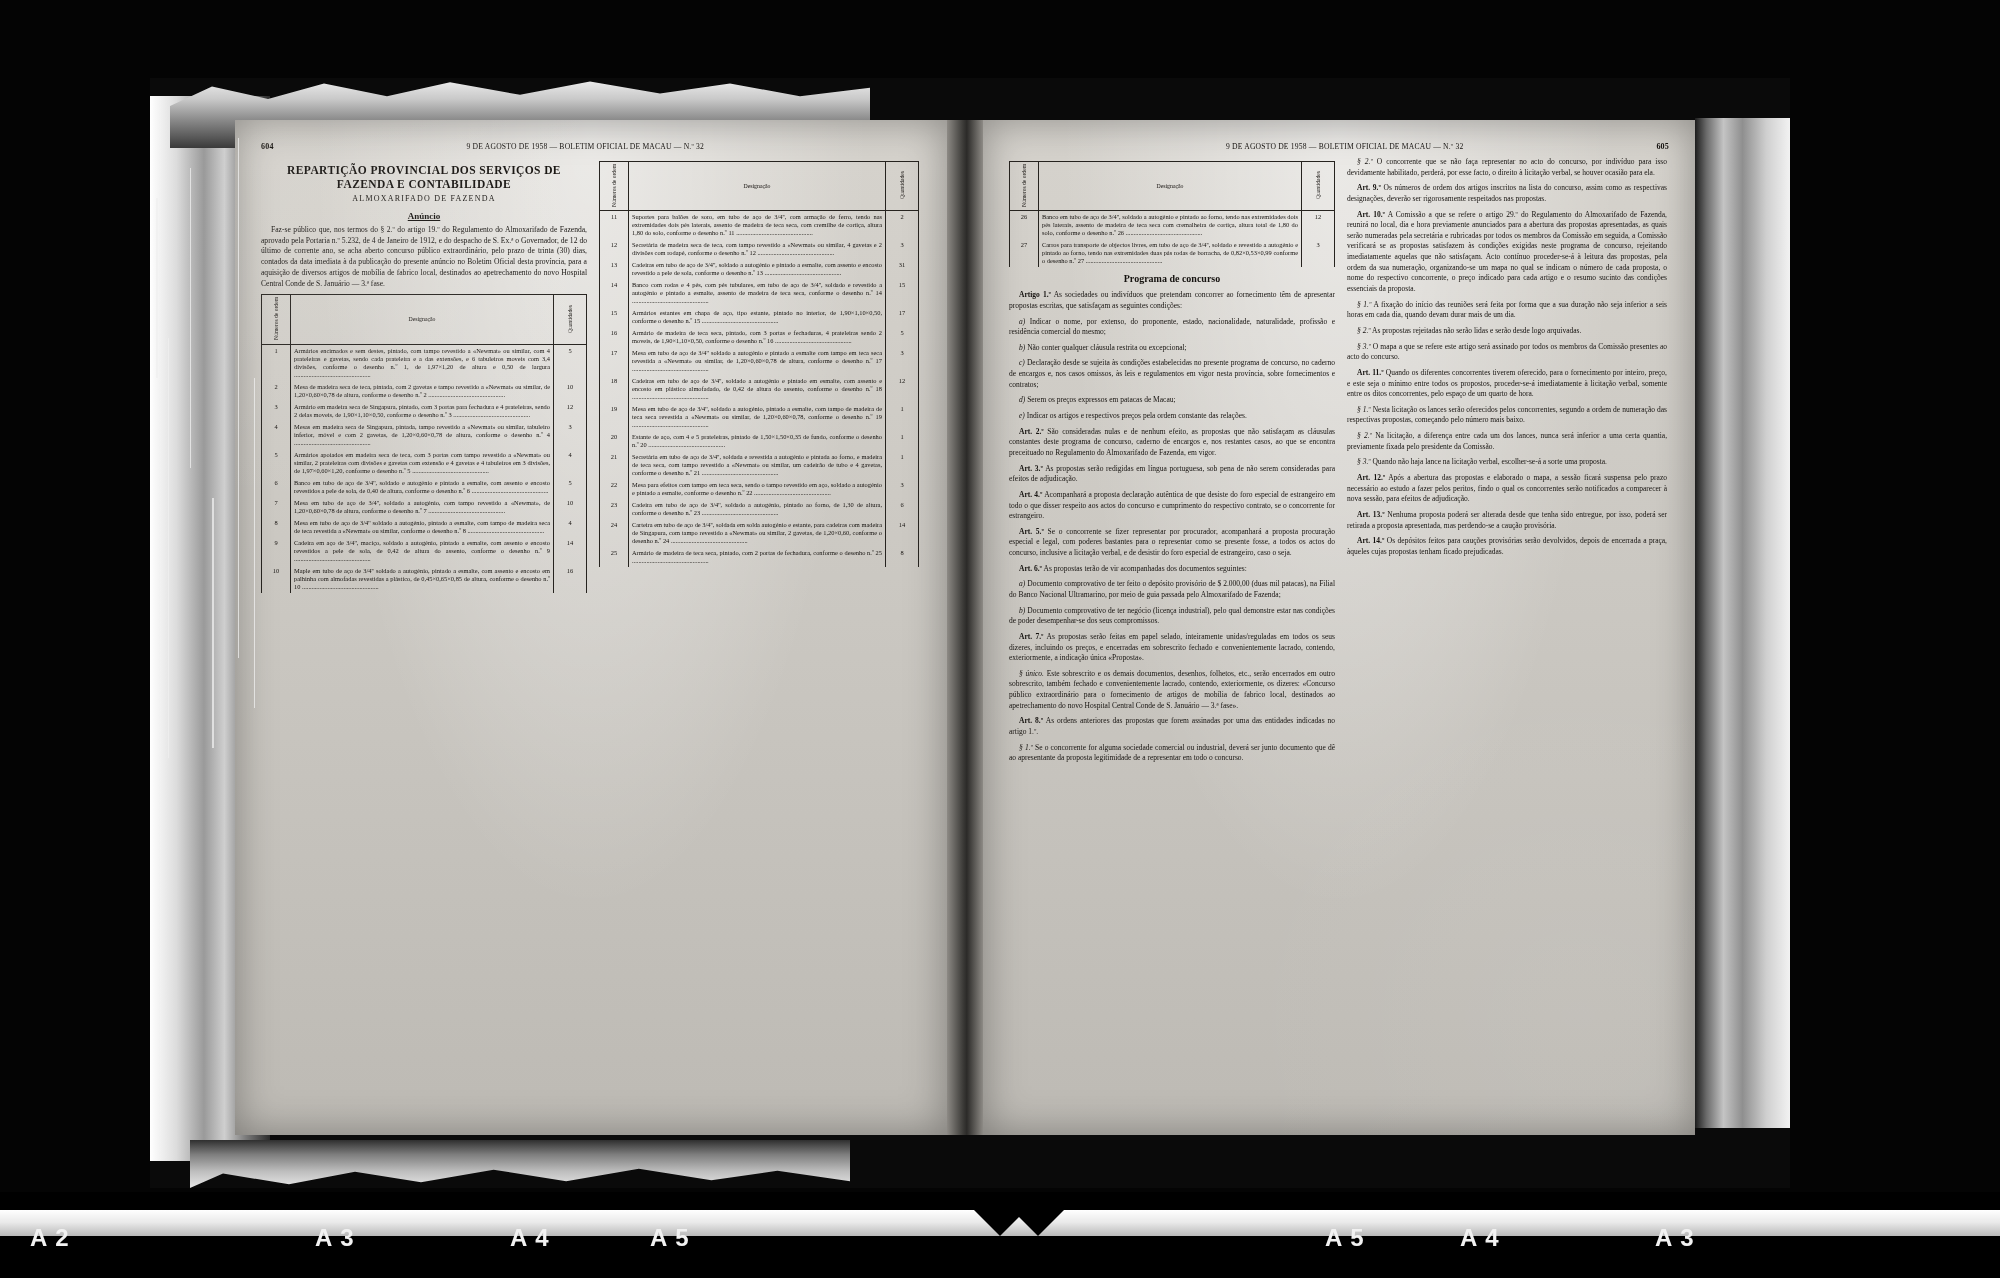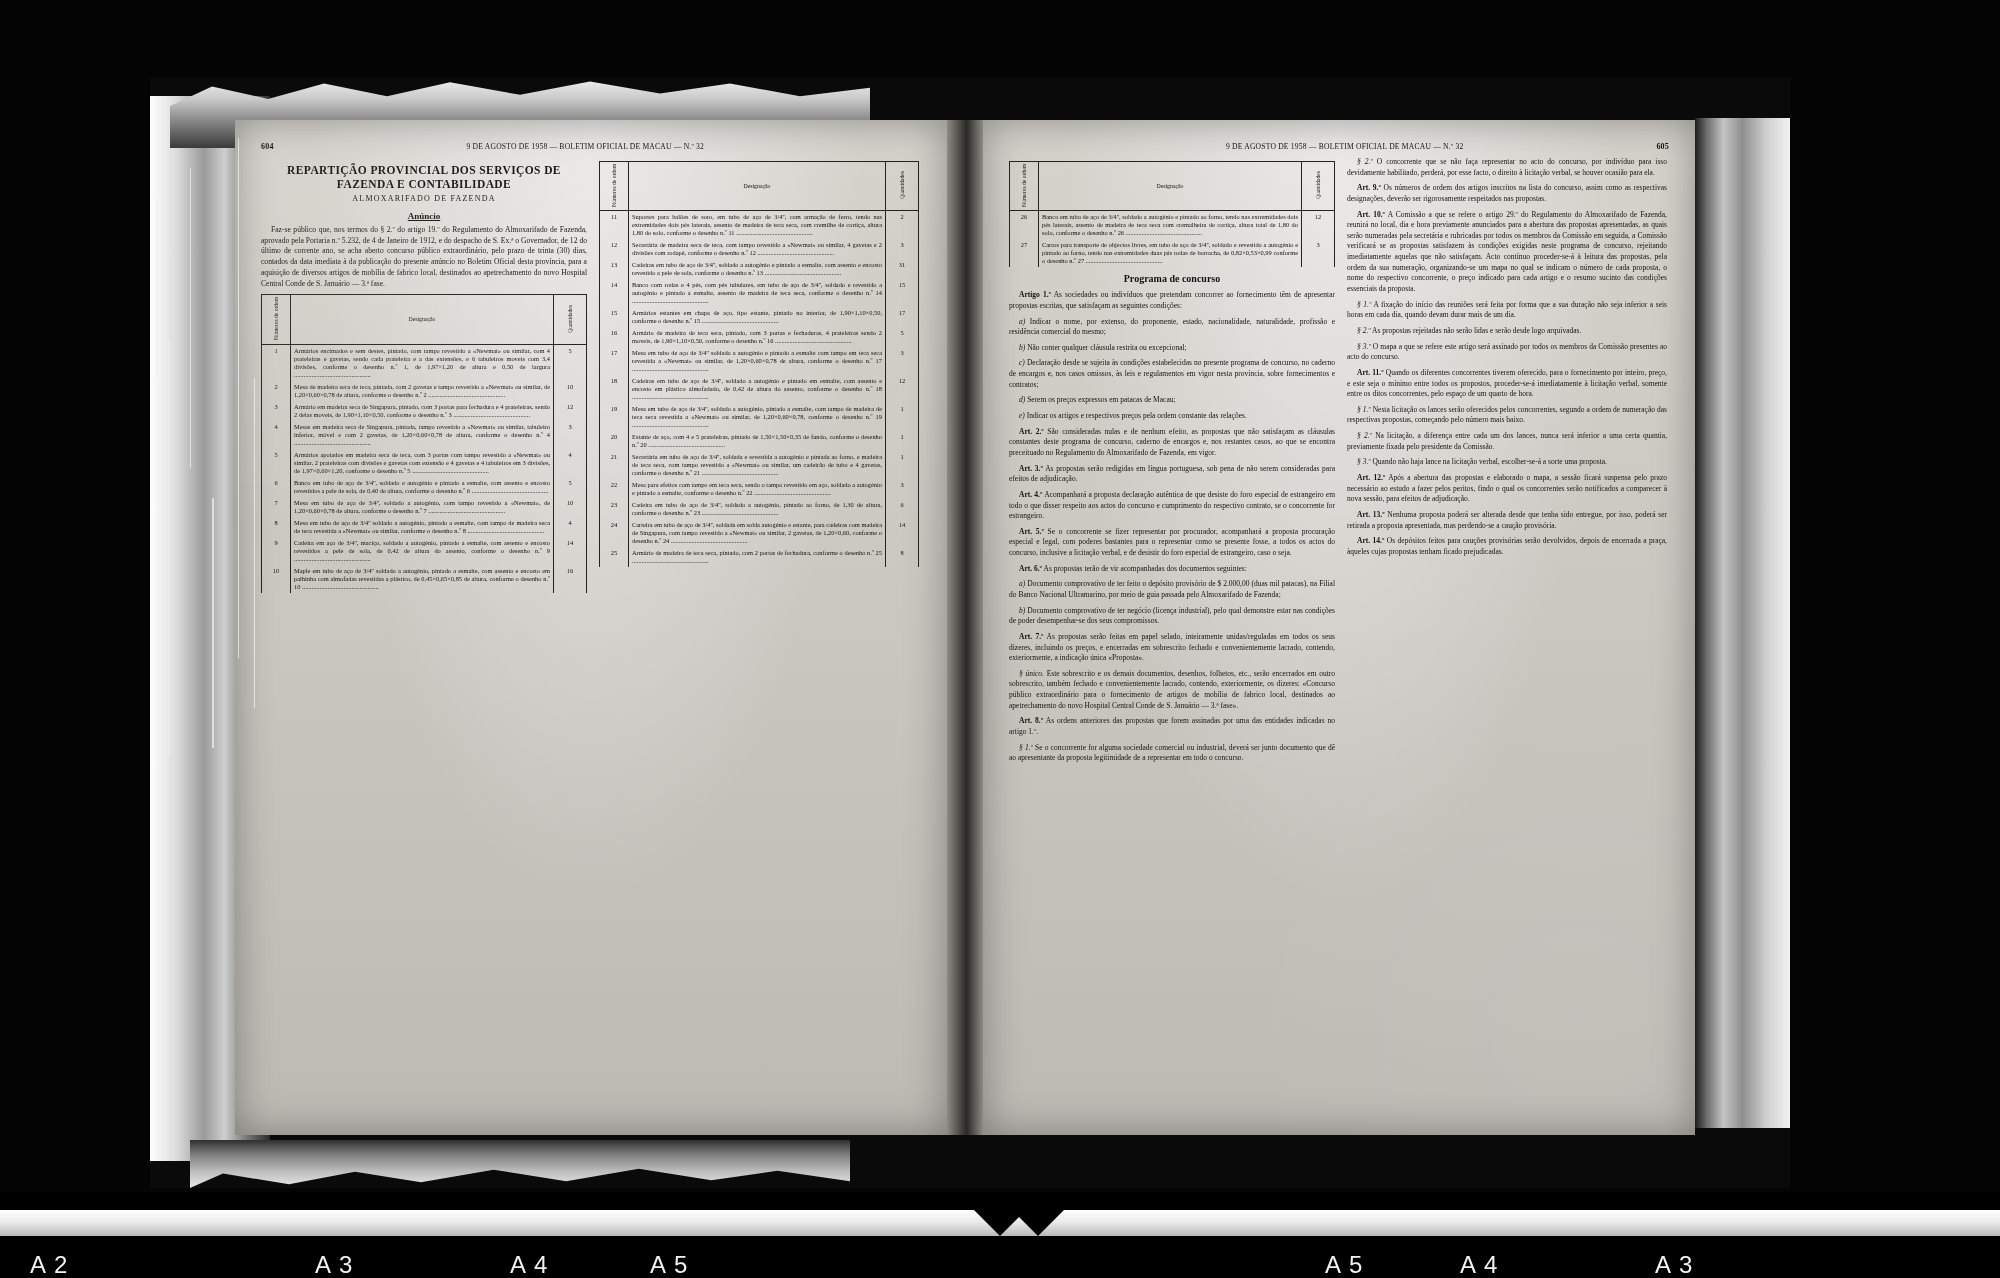--- a/index.html
+++ b/index.html
@@ -114,22 +114,22 @@
   .bar{
     position:absolute;left:0;top:18px;width:2000px;height:26px;
     background:linear-gradient(180deg,#ffffff 0%,#e9e9e9 48%,#b9b9b9 100%);
   }
   .notch{
     position:absolute;top:18px;width:0;height:0;
     border-left:26px solid transparent;border-right:26px solid transparent;
     border-top:26px solid #000;
   }
   .tick{
-    position:absolute;top:59px;font-family:"Liberation Sans",sans-serif;
-    color:#f2f2f2;font-size:24px;letter-spacing:1px;
+    position:absolute;top:32px;font-family:"Liberation Sans",sans-serif;
+    color:#f2f2f2;font-size:24px;letter-spacing:1px;font-weight:bold;
   }
   .tick .a{font-size:24px;}
   .tick .p{display:inline-block;width:7px;}
 
   
   .grime{position:absolute;inset:0;pointer-events:none;
     background:
       radial-gradient(circle at 8% 12%, rgba(255,255,255,.08), rgba(0,0,0,0) 18%),
       radial-gradient(circle at 92% 88%, rgba(255,255,255,.05), rgba(0,0,0,0) 22%);}
   .scratch{position:absolute;background:#efefef;opacity:.75;}

